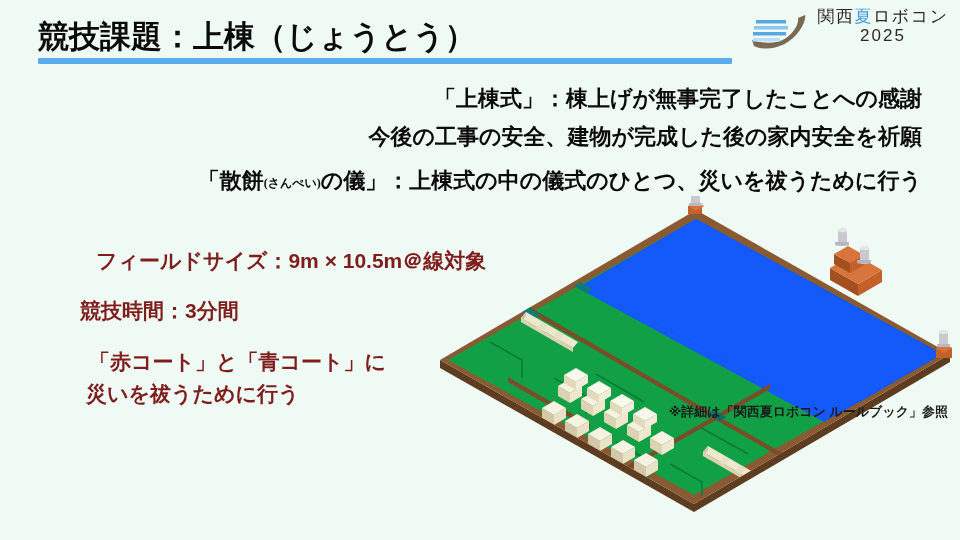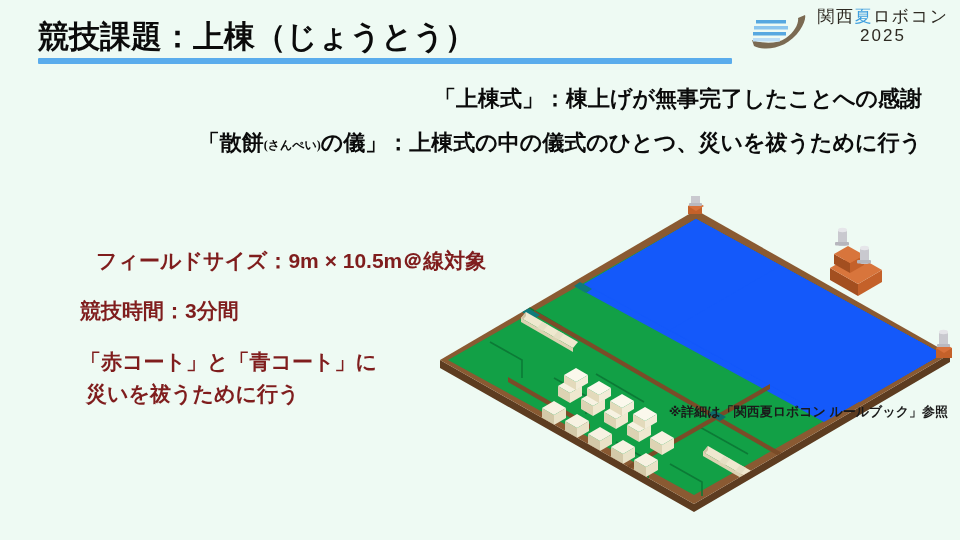--- a/index.html
+++ b/index.html
@@ -97,21 +97,21 @@
     color: #7f1d1d;
     font-weight: bold;
   }
   .spec {
     font-size: 21px;
     white-space: nowrap;
     line-height: 1.0;
   }
   .spec.s1 { margin-left: 16px; }
   .spec.s2 { margin-top: 29px; }
-  .spec.s3 { margin-top: 30px; margin-left: 0px; }
+  .spec.s3 { margin-top: 30px; margin-left: 9px; }
   .spec.s4 { margin-top: 11px; margin-left: 6px; }
 
   
   .footnote {
     position: absolute;
     right: 12px; bottom: 11px;
     font-size: 13px;
     color: #1a1a1a;
     white-space: nowrap;
     font-weight: bold;
@@ -146,20 +146,21 @@
     <div class="logo-text">
       <div class="logo-line1">
         <span>関西</span><span class="hot">夏</span><span>ロボコン</span>
       </div>
       <div class="logo-line2">2025</div>
     </div>
   </div>
 
   <div class="body-text">
     <div class="ln l1">「上棟式」：棟上げが無事完了したことへの感謝</div>
+    <div class="ln l2">今後の工事の安全、建物が完成した後の家内安全を祈願</div>
     <div class="ln l3"><span>「散餅</span><span class="furi">(さんぺい)</span><span>の儀」：上棟式の中の儀式のひとつ、災いを祓うために行う</span></div>
   </div>
 
   <div class="specs">
     <div class="spec s1">フィールドサイズ：9m × 10.5m＠線対象</div>
     <div class="spec s2">競技時間：3分間</div>
     <div class="spec s3">「赤コート」と「青コート」に</div>
     <div class="spec s4">災いを祓うために行う</div>
   </div>
 

